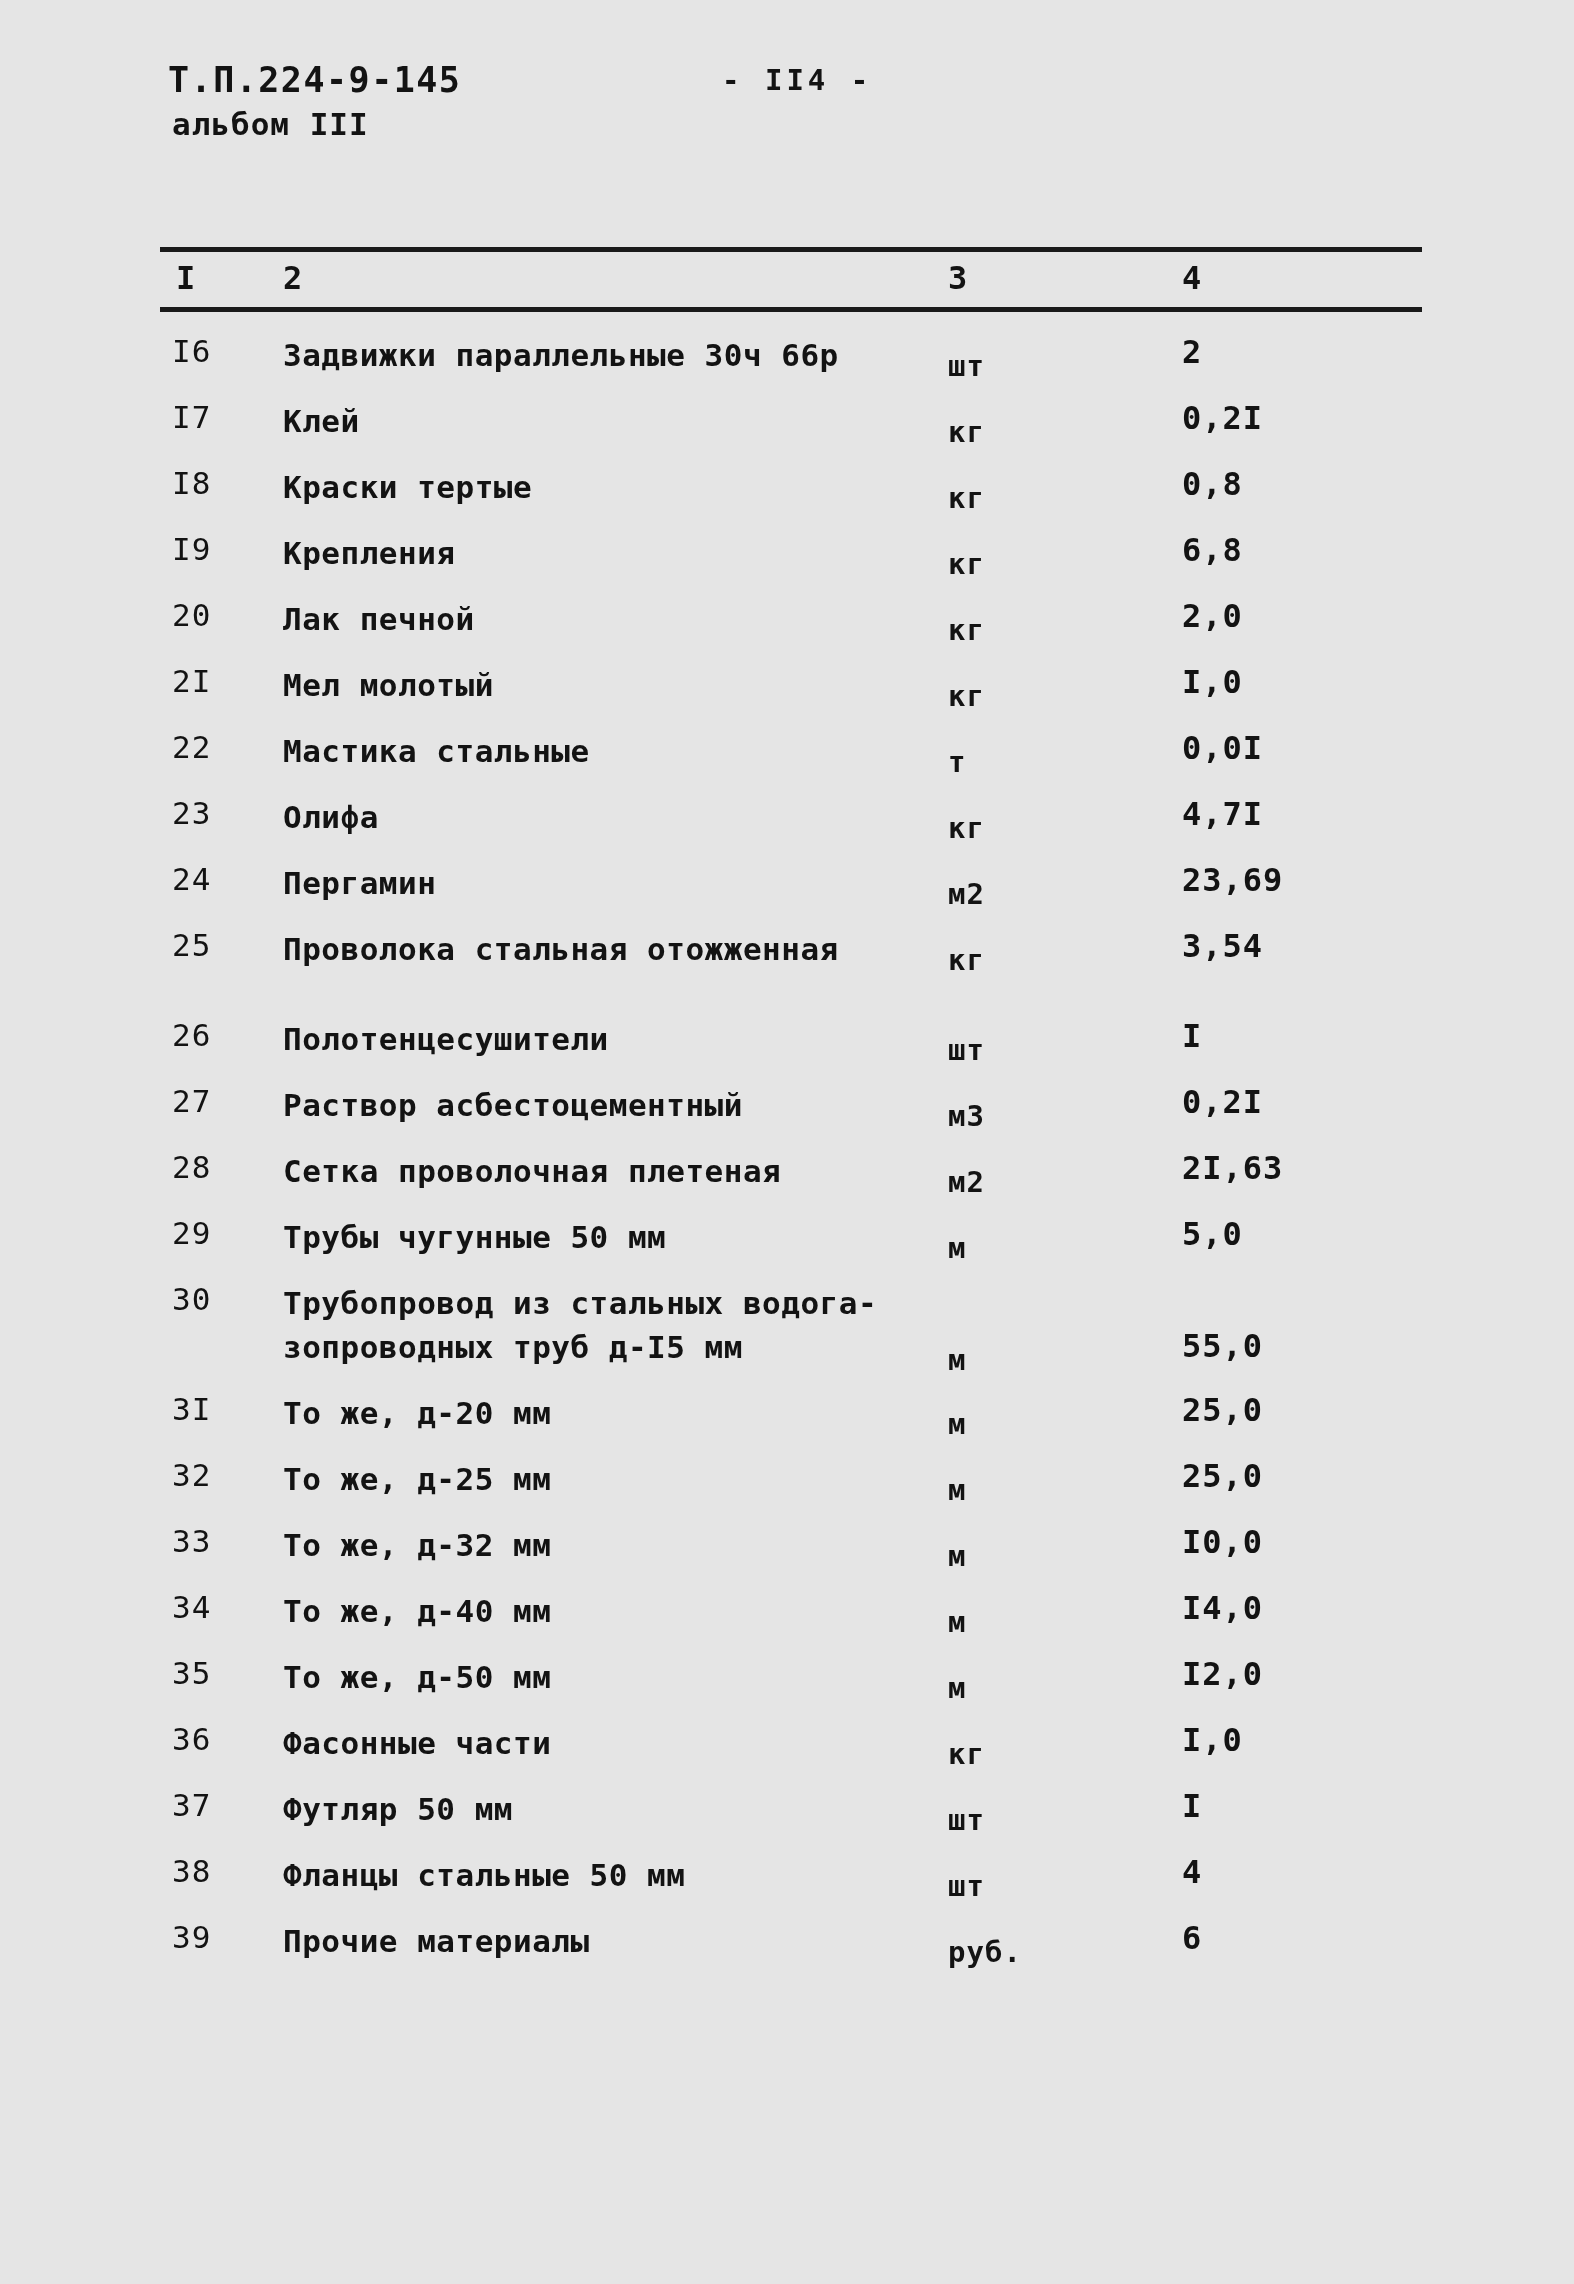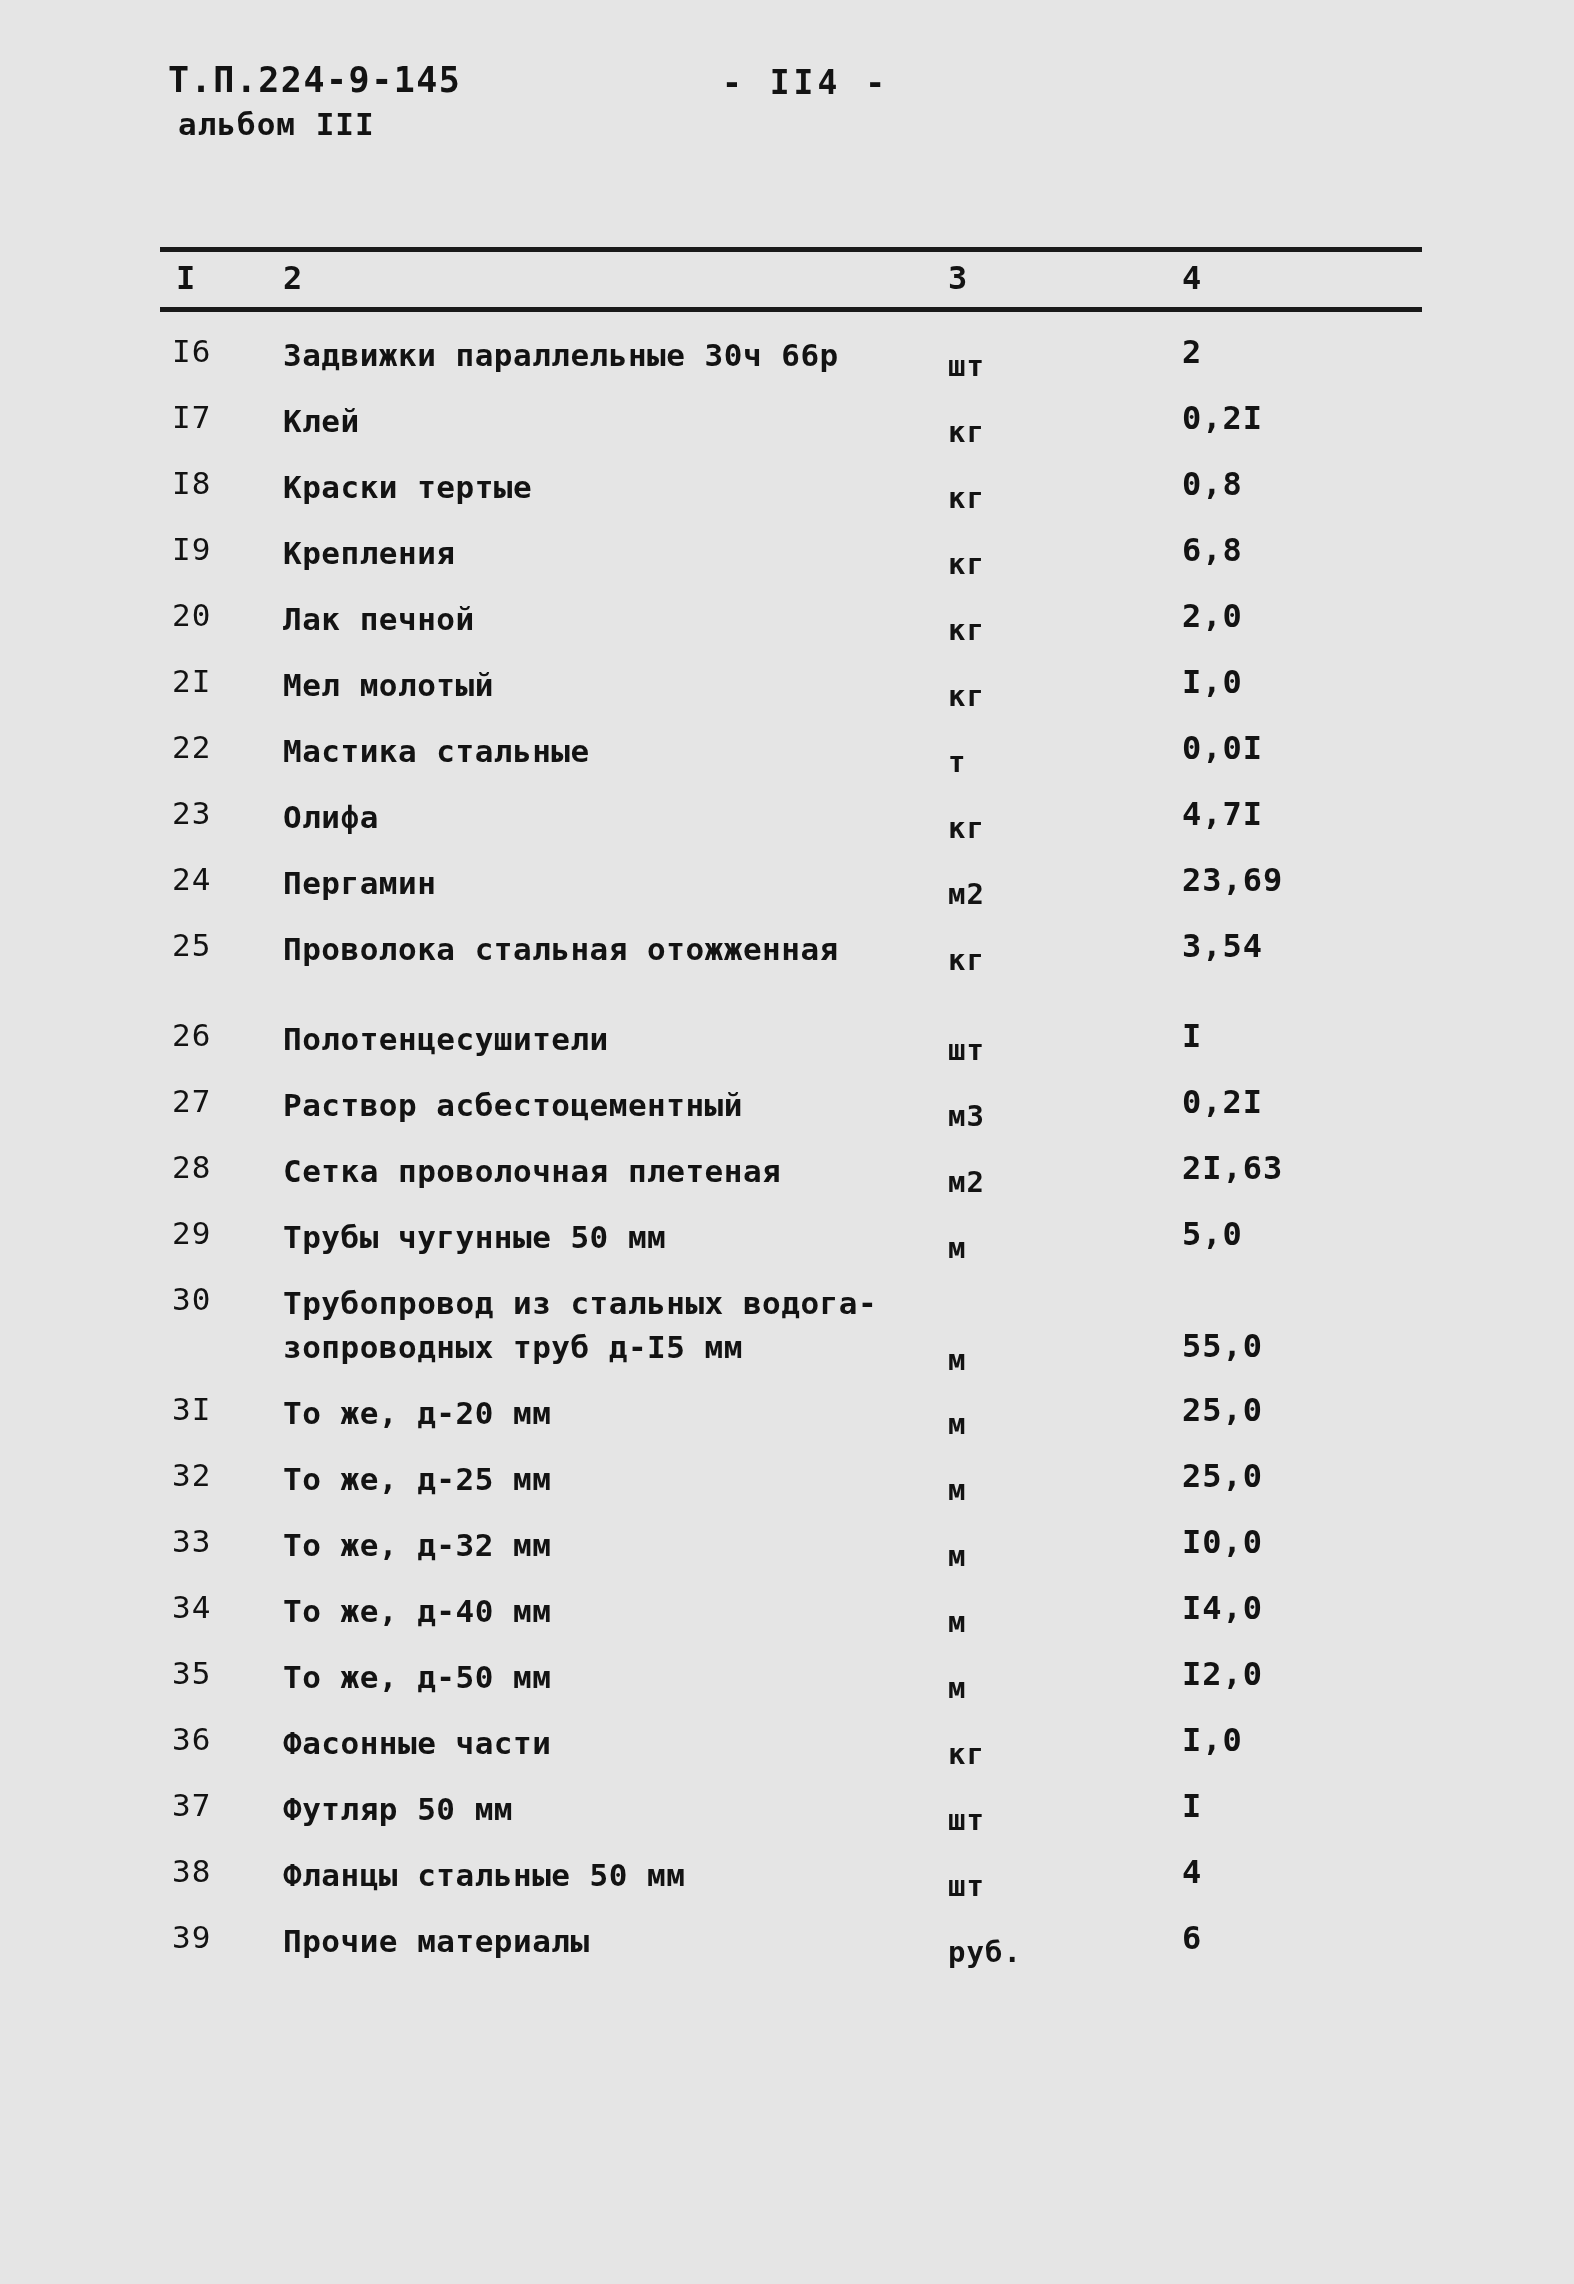--- a/index.html
+++ b/index.html
@@ -33,32 +33,32 @@
     position: absolute;
     left: 168px;
     top: 0px;
     font-size: 35px;
     letter-spacing: 1.5px;
     font-weight: 700;
     white-space: nowrap;
   }
   .album-line {
     position: absolute;
-    left: 178px;
+    left: 172px;
     top: 46px;
     font-size: 31px;
     letter-spacing: 1px;
     font-weight: 700;
     white-space: nowrap;
   }
   .page-number {
     position: absolute;
     left: 722px;
     top: 3px;
-    font-size: 33px;
+    font-size: 29px;
     letter-spacing: 4px;
     font-weight: 700;
     white-space: nowrap;
   }
 
   
   .rule {
     position: absolute;
     left: 160px;
     width: 1262px;

